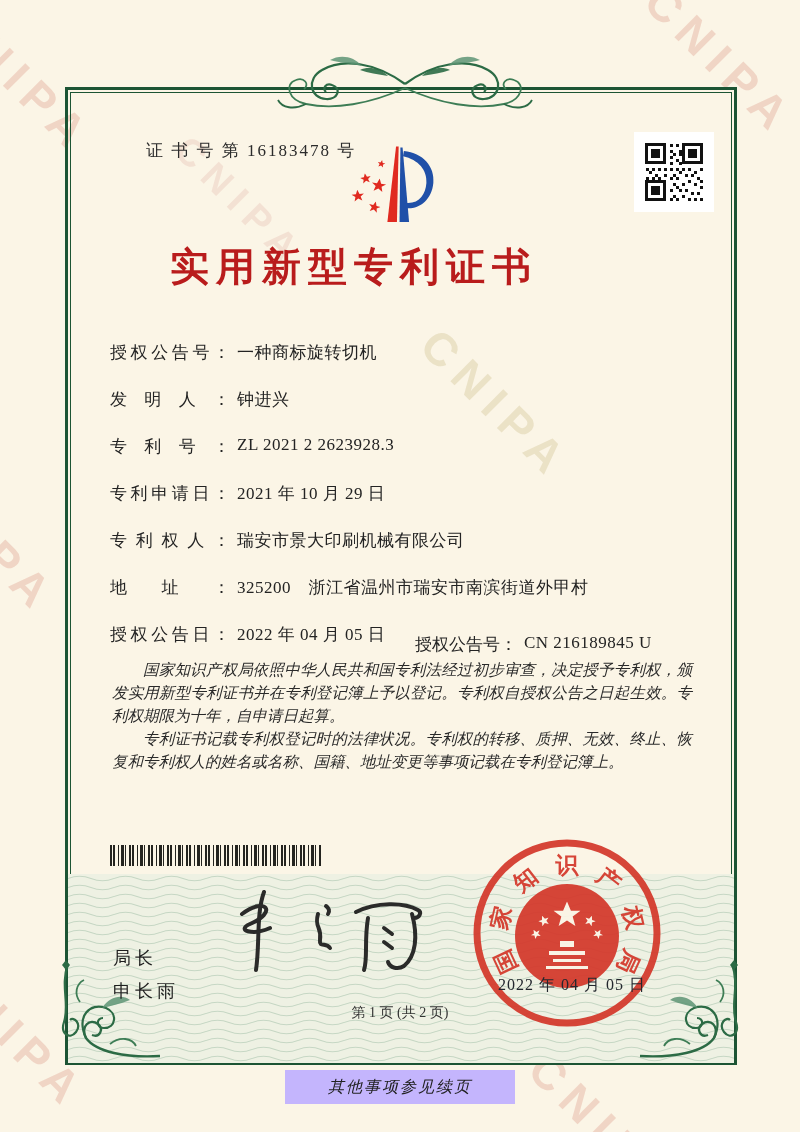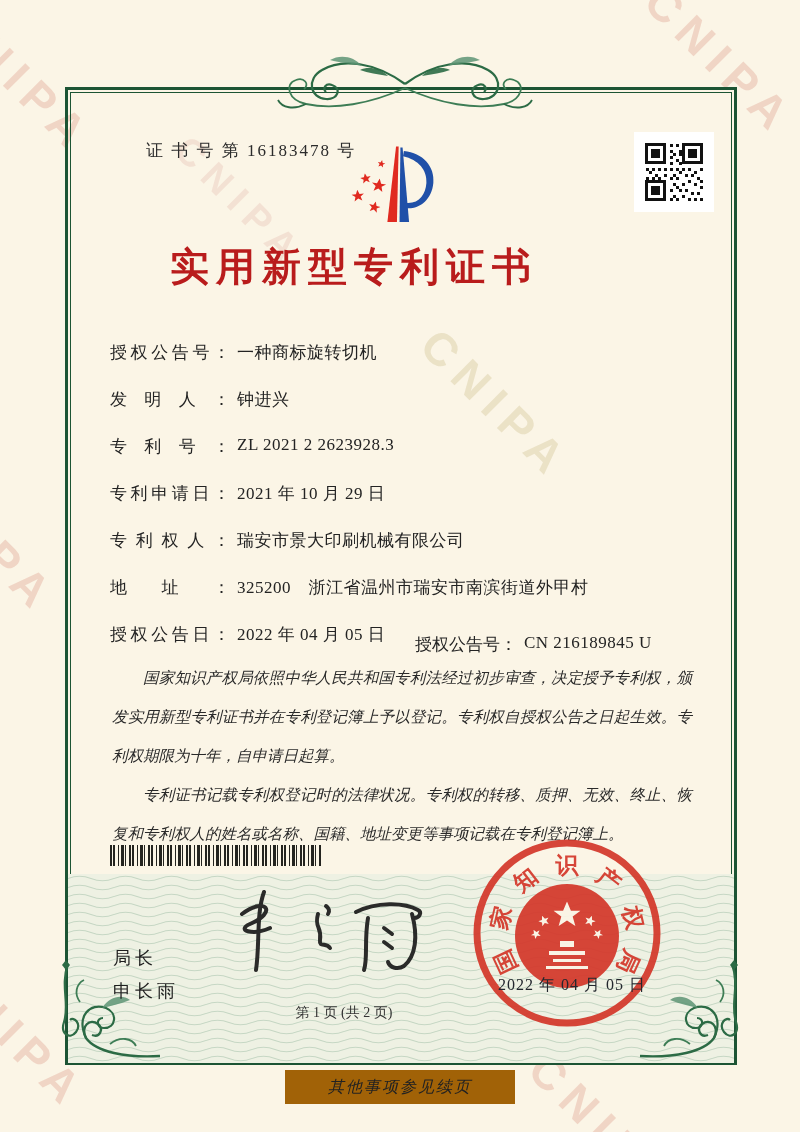--- a/index.html
+++ b/index.html
@@ -79,21 +79,21 @@
     text-align:justify; text-align-last:justify;
     color:#232323; vertical-align:top;
   }
   .fvalue { margin-left:7px; color:#232323; letter-spacing:0.5px; }
   .g2 { position:absolute; left:305px; top:10px; }
   .g2 .flabel { width:auto; text-align:left; text-align-last:auto; }
 
   
   .body-text {
     position:absolute; left:112px; top:658px; width:580px;
-    font-size:15.5px; line-height:39px; color:#2a2a2a;
+    font-size:15.5px; line-height:23px; color:#2a2a2a;
     font-style:italic; text-align:justify;
   }
   .body-text p { text-indent:2em; }
 
   
   .barcode {
     position:absolute; left:110px; top:845px; width:212px; height:21px;
     background:repeating-linear-gradient(90deg,
       #24241f 0 2px, transparent 2px 3px,
       #24241f 3px 5px, transparent 5px 8px,
@@ -108,26 +108,26 @@
 
   
   .seal { position:absolute; left:467px; top:833px; opacity:0.93; }
   .seal-date {
     position:absolute; left:492px; top:975px; width:160px;
     font-size:16px; letter-spacing:1px; color:#23272e; text-align:center;
   }
 
   
   .page-info {
-    position:absolute; left:0; top:1004px; width:688px;
+    position:absolute; left:0; top:1004px; width:800px;
     text-align:center; font-size:14px; color:#333;
   }
   .cont-note {
     position:absolute; left:285px; top:1070px; width:230px; height:34px;
-    background:#a16207; display:flex; align-items:center; justify-content:center;
+    background:#c4b5fd; display:flex; align-items:center; justify-content:center;
     font-size:16px; font-style:italic; color:#222; letter-spacing:2px;
   }
 </style>
 </head>
 <body>
 
 <svg width="0" height="0" style="position:absolute" aria-hidden="true">
   <defs>
     <symbol id="st" viewBox="-10 -10 20 20">
       <path d="M0,-10 L2.9,-3.1 10,-3.1 4.2,1.2 6.2,8.1 0,4 -6.2,8.1 -4.2,1.2 -10,-3.1 -2.9,-3.1 Z"></path>

